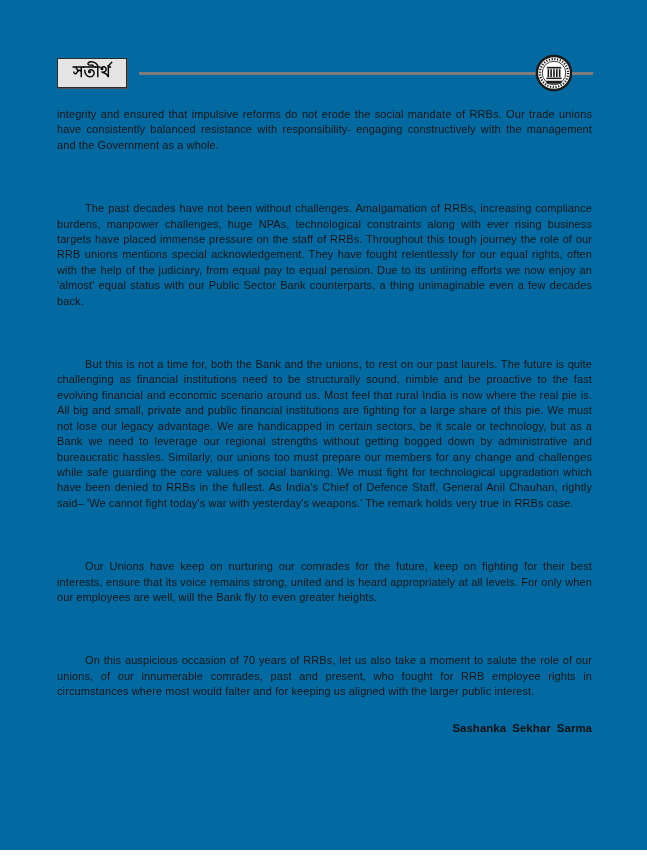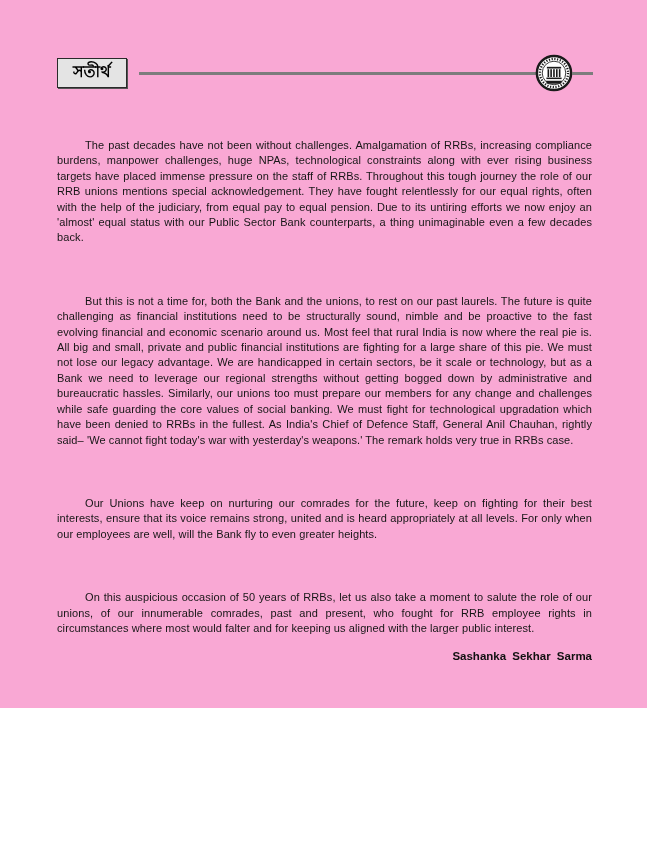--- a/index.html
+++ b/index.html
@@ -3,22 +3,22 @@
 <meta charset="utf-8">
 <style>
   html, body {
     margin: 0;
     padding: 0;
     background: #ffffff;
   }
   .page {
     position: relative;
     width: 647px;
-    height: 708px;
-    background: #f9a8d4;
+    height: 850px;
+    background: #0369a1;
     font-family: "Liberation Sans", sans-serif;
     overflow: hidden;
   }
   .header {
     display: flex;
     align-items: center;
     margin: 56px 54px 0 57px;
     height: 34px;
   }
   .masthead-box {
@@ -51,21 +51,21 @@
   }
   .article p {
     margin: 0 0 8px 0;
     font-size: 11px;
     line-height: 15.4px;
     text-align: justify;
     letter-spacing: 0.1px;
   }
   .article p.indent { text-indent: 28px; margin-top: 48px; }
   .signature {
-    margin-top: 14px;
+    margin-top: 22px;
     font-size: 11.5px;
     font-weight: bold;
     text-align: right;
     color: #111;
     word-spacing: 3px;
   }
 </style>
 </head>
 <body>
 
@@ -88,20 +88,21 @@
         <rect x="22.1" y="16" width="1.7" height="8.2"></rect>
         <rect x="25.1" y="16" width="1.7" height="8.2"></rect>
         <rect x="12" y="24.8" width="16" height="1.6"></rect>
         <path d="M11.5 28.2 h17 l-1.2 3.2 h-14.6 z"></path>
       </g>
     </svg>
     <div class="rule rule-right"></div>
   </div>
 
   <div class="article">
+    <p>integrity and ensured that impulsive reforms do not erode the social mandate of RRBs. Our trade unions have consistently balanced resistance with responsibility- engaging constructively with the management and the Government as a whole.</p>
     <p class="indent">The past decades have not been without challenges. Amalgamation of RRBs, increasing compliance burdens, manpower challenges, huge NPAs, technological constraints along with ever rising business targets have placed immense pressure on the staff of RRBs. Throughout this tough journey the role of our RRB unions mentions special acknowledgement. They have fought relentlessly for our equal rights, often with the help of the judiciary, from equal pay to equal pension. Due to its untiring efforts we now enjoy an 'almost' equal status with our Public Sector Bank counterparts, a thing unimaginable even a few decades back.</p>
     <p class="indent">But this is not a time for, both the Bank and the unions, to rest on our past laurels. The future is quite challenging as financial institutions need to be structurally sound, nimble and be proactive to the fast evolving financial and economic scenario around us. Most feel that rural India is now where the real pie is. All big and small, private and public financial institutions are fighting for a large share of this pie. We must not lose our legacy advantage. We are handicapped in certain sectors, be it scale or technology, but as a Bank we need to leverage our regional strengths without getting bogged down by administrative and bureaucratic hassles. Similarly, our unions too must prepare our members for any change and challenges while safe guarding the core values of social banking. We must fight for technological upgradation which have been denied to RRBs in the fullest. As India's Chief of Defence Staff, General Anil Chauhan, rightly said– 'We cannot fight today's war with yesterday's weapons.' The remark holds very true in RRBs case.</p>
     <p class="indent">Our Unions have keep on nurturing our comrades for the future, keep on fighting for their best interests, ensure that its voice remains strong, united and is heard appropriately at all levels. For only when our employees are well, will the Bank fly to even greater heights.</p>
-    <p class="indent">On this auspicious occasion of 50 years of RRBs, let us also take a moment to salute the role of our unions, of our innumerable comrades, past and present, who fought for RRB employee rights in circumstances where most would falter and for keeping us aligned with the larger public interest.</p>
+    <p class="indent">On this auspicious occasion of 70 years of RRBs, let us also take a moment to salute the role of our unions, of our innumerable comrades, past and present, who fought for RRB employee rights in circumstances where most would falter and for keeping us aligned with the larger public interest.</p>
     <div class="signature">Sashanka Sekhar Sarma</div>
   </div>
 
 </div>
 
 </body></html>

